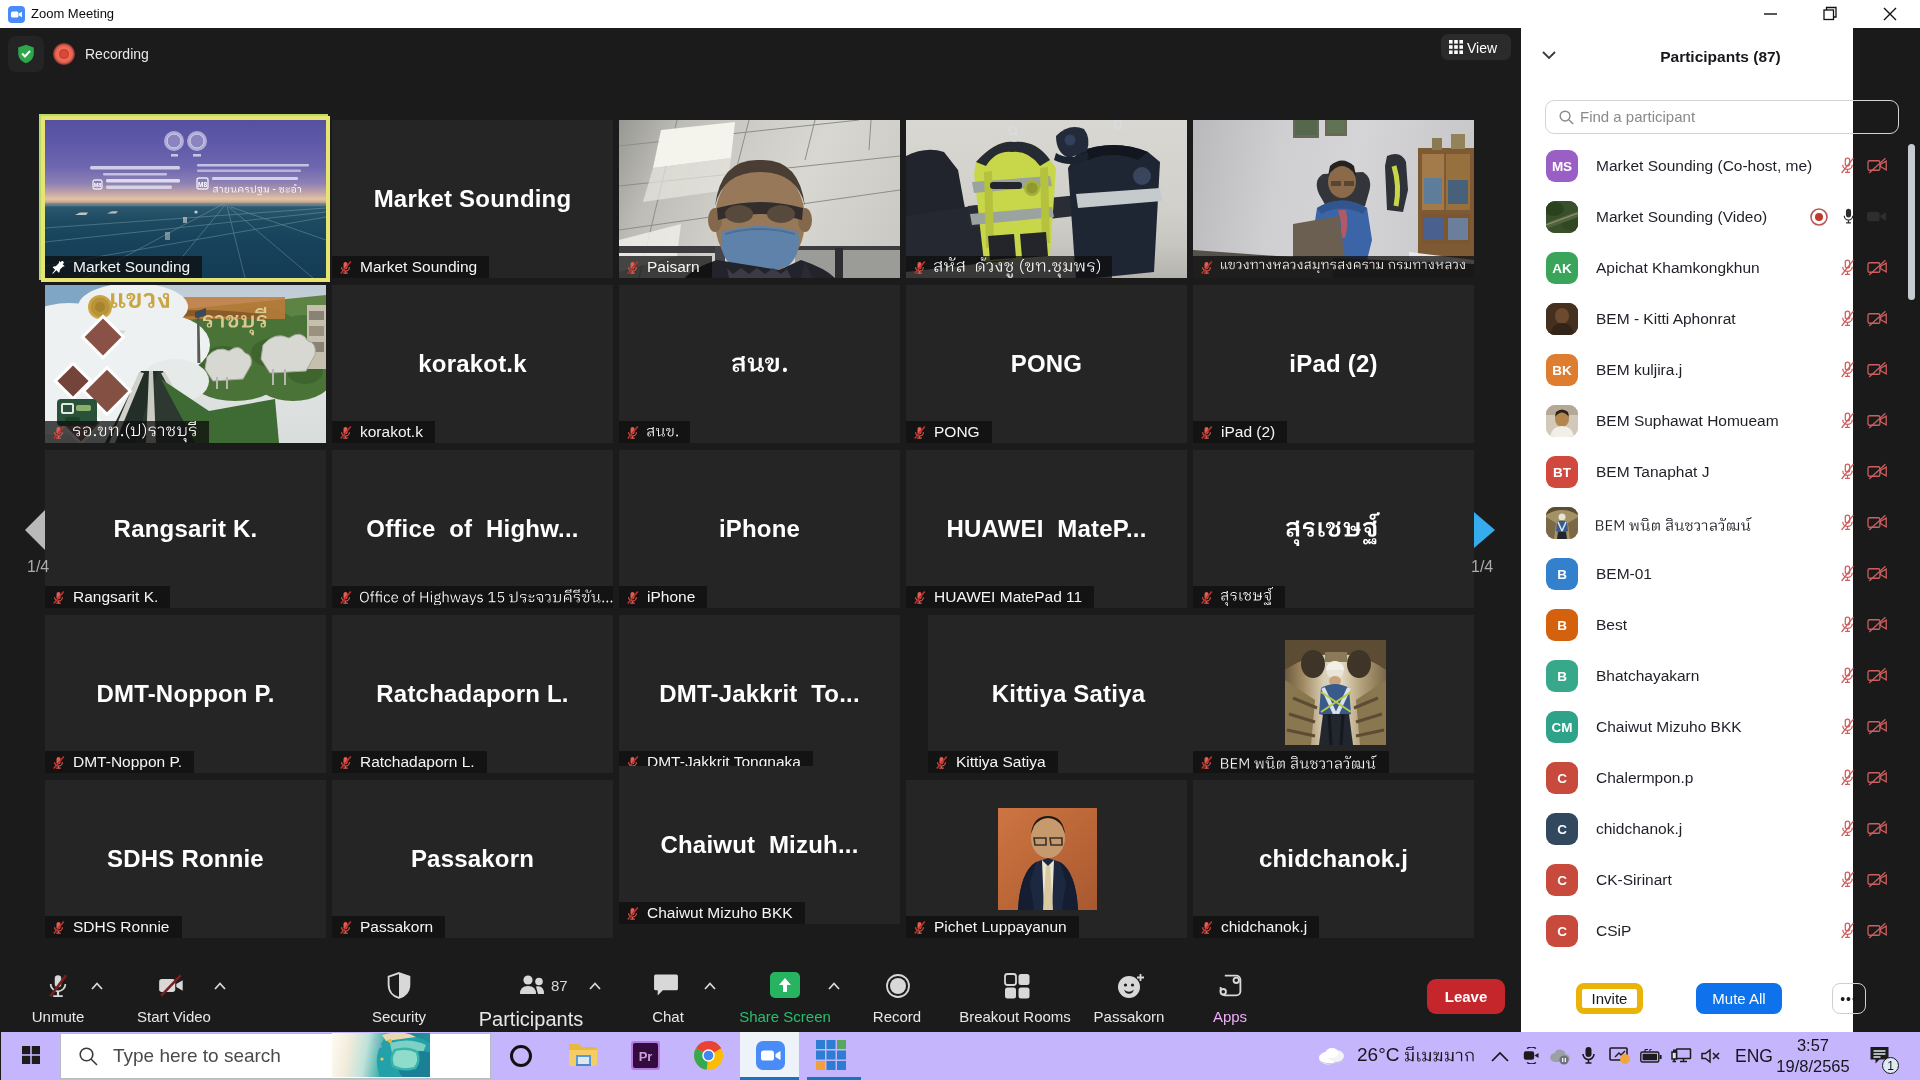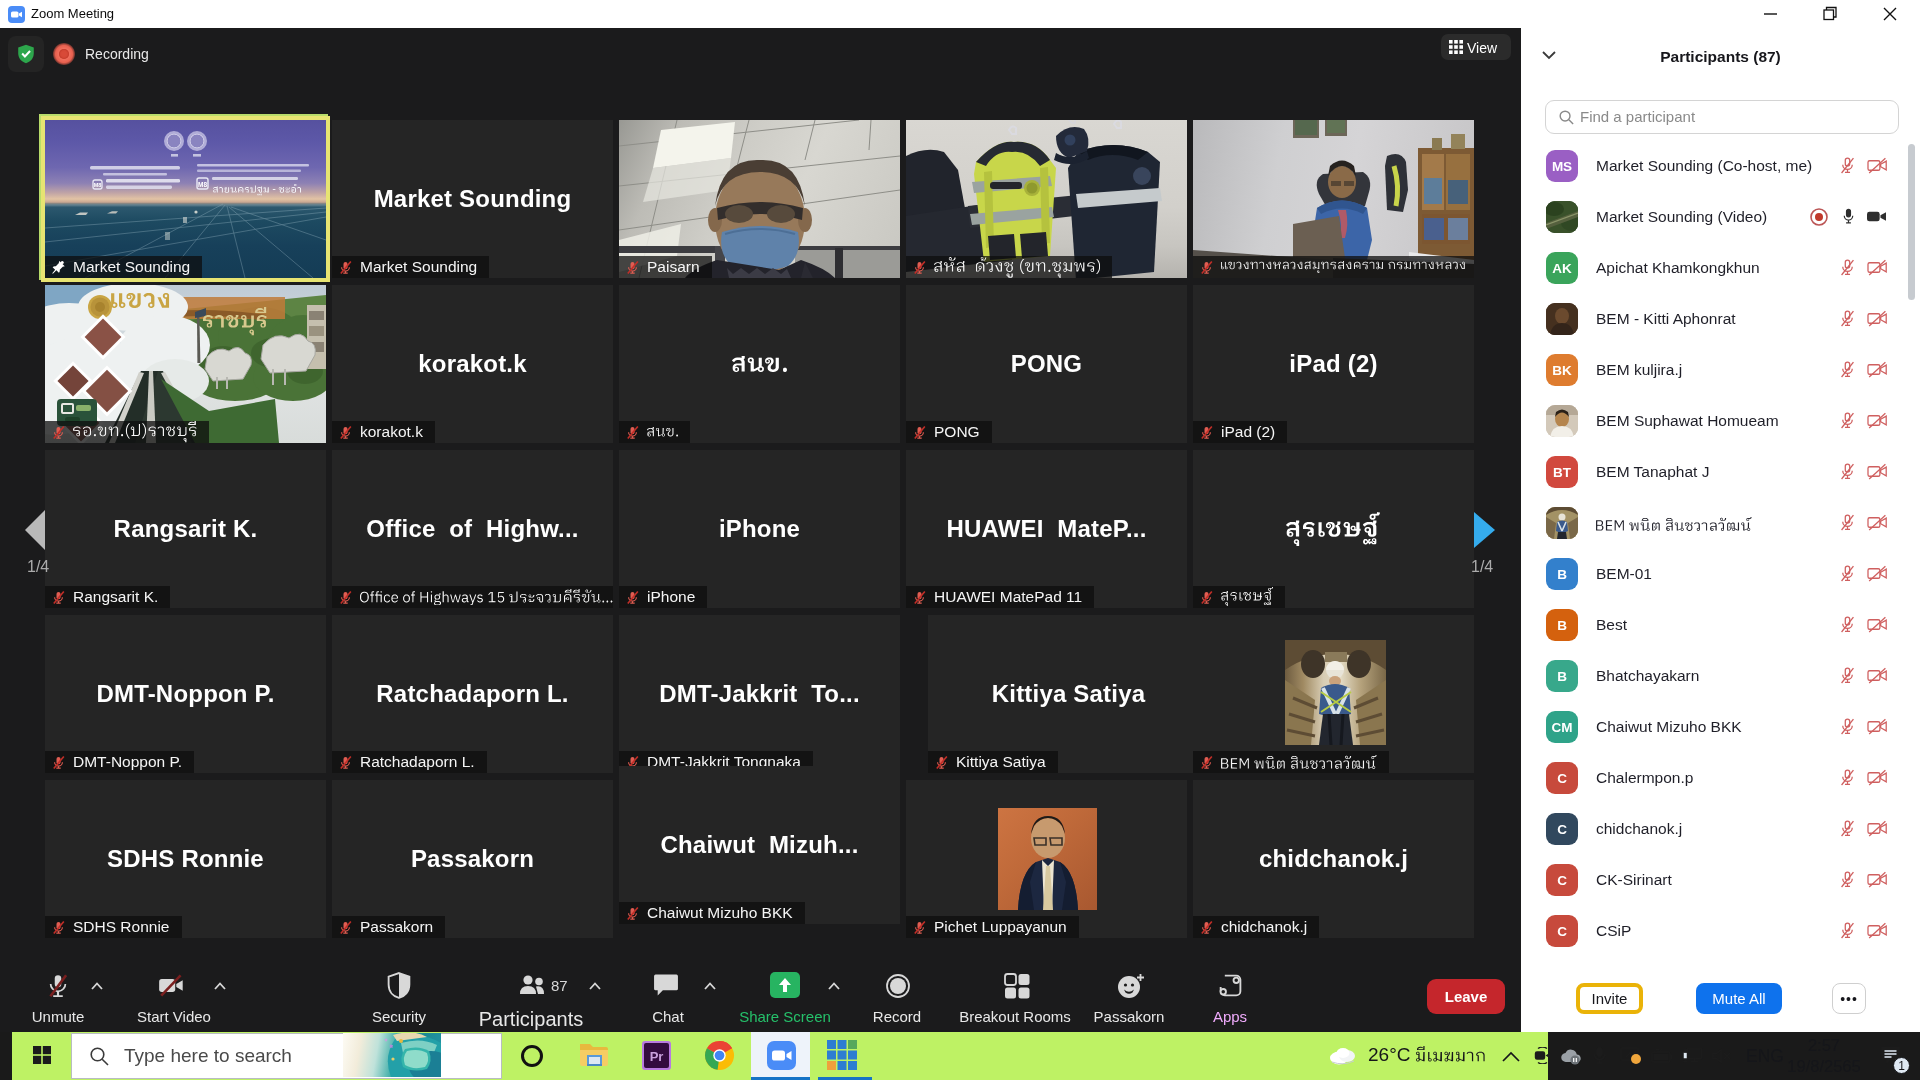--- a/index.html
+++ b/index.html
@@ -1,21 +1,21 @@
 <!DOCTYPE html>
 <html><head><meta charset="utf-8"><style>
 *{margin:0;padding:0;box-sizing:border-box}
 html,body{width:1920px;height:1080px;overflow:hidden;background:#1a1a1a;
  font-family:"Liberation Sans",sans-serif;-webkit-font-smoothing:antialiased}
 .abs{position:absolute}
 #titlebar{position:absolute;left:0;top:0;width:1920px;height:28px;background:#fff}
 #titlebar .tname{position:absolute;left:31px;top:6px;font-size:13px;color:#0b0b0b}
 #main{position:absolute;left:0;top:28px;width:1521px;height:1004px;background:#1b1b1c}
-#sidebar{position:absolute;left:1521px;top:28px;width:399px;height:1004px;background:#fff}
-#taskbar{position:absolute;left:12px;top:1032px;width:1536px;height:48px;background:#bef264}
+#sidebar{position:absolute;left:1521px;top:28px;width:332px;height:1004px;background:#fff}
+#taskbar{position:absolute;left:1px;top:1032px;width:1920px;height:48px;background:#c4b5fd}
 .tile{position:absolute;width:281px;height:158px;background:#252525;overflow:hidden}
 .cn{position:absolute;left:0;top:0;width:100%;height:100%;display:flex;align-items:center;
  justify-content:center;color:#fff;font-weight:bold;font-size:24px;letter-spacing:.2px;white-space:pre}
 .lb{position:absolute;left:0;bottom:0;height:22px;background:rgba(13,13,13,.75);display:flex;
  align-items:center;padding:0 12px 0 6px;gap:7px;font-size:15.5px;color:#f5f5f5;white-space:pre;max-width:100%}
 .lb svg{flex:0 0 auto}
 .rowname{font-size:15.5px;color:#1f1f28}
 </style></head><body>
 <div id="main"></div>
 <div class="tile" style="left:45px;top:120px;box-shadow:0 0 0 4px #e7e472, -2px -2px 0 4px #b8dc6a;">
@@ -697,21 +697,21 @@
       <path d="M2 2 L8 8 L14 2" stroke="#3a3a3a" stroke-width="1.8" fill="none"></path>
     </svg>
 <div class="abs" style="left:0;top:20px;width:399px;text-align:center;font-size:15.5px;font-weight:bold;color:#17171c">Participants (87)</div>
 <div class="abs" style="left:24px;top:72px;width:354px;height:34px;border:1px solid #d4d4d4;border-radius:9px"></div>
 <svg class="abs" style="left:37px;top:81px" width="17" height="17" viewBox="0 0 18 18">
       <circle cx="7.5" cy="7.5" r="5.2" fill="none" stroke="#8a8a8a" stroke-width="1.5"></circle>
       <path d="M11.5 11.5 L16 16" stroke="#8a8a8a" stroke-width="1.5"></path>
     </svg>
 <div class="abs" style="left:59px;top:80px;font-size:15px;color:#8a8a8a">Find a participant</div>
 <div class="abs" style="left:387px;top:116px;width:7px;height:156px;border-radius:4px;background:#c7cbd0"></div>
-<div class="abs" style="left:55px;top:955px;width:67px;height:31px;border:4px solid #eab308;border-radius:8px;display:flex;align-items:center;justify-content:center;font-size:15px;color:#17171c">Invite</div>
+<div class="abs" style="left:55px;top:955px;width:67px;height:31px;border:6px solid #eab308;border-radius:8px;display:flex;align-items:center;justify-content:center;font-size:15px;color:#17171c">Invite</div>
 <div class="abs" style="left:175px;top:955px;width:86px;height:31px;background:#0e72ed;border-radius:8px;display:flex;align-items:center;justify-content:center;font-size:15px;color:#fff">Mute All</div>
 <div class="abs" style="left:311px;top:955px;width:34px;height:31px;border:1px solid #cfcfcf;border-radius:8px;display:flex;align-items:center;justify-content:center;color:#17171c;font-size:14px;letter-spacing:1px">•••</div>
 </div>
 <div class="abs" style="left:1546px;top:166px;width:370px;height:0">
     <div class="abs" style="left:0;top:-16px;width:32px;height:32px">
       <div class="abs" style="left:0;top:0;width:32px;height:32px;border-radius:9px;background:#9a5fc4;display:flex;align-items:center;justify-content:center;color:#fff;font-size:13.5px;font-weight:bold">MS</div>
     </div>
     <div class="abs" style="left:50px;top:-9px;white-space:nowrap" class2="rowname"><span class="rowname">Market Sounding (Co-host, me)</span></div>
     <div class="abs" style="left:292px;top:-10px"><svg width="19" height="19" viewBox="0 0 24 24">
         <g fill="none" stroke="#cf5f5f" stroke-width="1.6">
@@ -1180,21 +1180,21 @@
           <rect x="1" y="4" width="4.5" height="7" fill="#dfe9f3" stroke="#1c1c1c"></rect>
           <path d="M3.2 11 v2.5 M1.5 13.5 h3.5"></path>
         </g>
         <rect x="2" y="1.5" width="3" height="3" fill="#1c1c1c"></rect>
       </svg></div>
 <div class="abs" style="left:1700px;top:16px"><svg width="20" height="16" viewBox="0 0 20 16">
         <path d="M1 5.5 h3.5 L9 2 v12 L4.5 10.5 H1z" fill="none" stroke="#1c1c1c" stroke-width="1.5"></path>
         <path d="M12 5 l6 6 M18 5 l-6 6" stroke="#1c1c1c" stroke-width="1.6"></path>
       </svg></div>
 <div class="abs" style="left:1734px;top:14px;font-size:17.5px;color:#15161a">ENG</div>
-<div class="abs" style="left:1772px;top:4px;width:80px;text-align:center;font-size:16.5px;color:#15161a">2:57</div>
+<div class="abs" style="left:1772px;top:4px;width:80px;text-align:center;font-size:16.5px;color:#15161a">3:57</div>
 <div class="abs" style="left:1772px;top:25px;width:80px;text-align:center;font-size:16.5px;color:#15161a">19/8/2565</div>
 <div class="abs" style="left:1868px;top:14px"><svg width="21" height="19" viewBox="0 0 21 19">
         <path d="M1.5 1 h18 v12.5 h-9 l-4 4 v-4 h-5z" fill="#1c1c1c"></path>
         <path d="M4.5 5 h12 M4.5 8 h12 M4.5 11 h7" stroke="#dfe9f3" stroke-width="1.6"></path>
       </svg></div>
 <div class="abs" style="left:1881px;top:25px;width:17px;height:17px;border-radius:50%;background:#dfe9f3;border:1.4px solid #15161a;display:flex;align-items:center;justify-content:center;font-size:12px;color:#15161a">1</div>
 </div>
 <div id="titlebar">
 <svg class="abs" style="left:8px;top:6px" width="17" height="17" viewBox="0 0 17 17">
 <rect width="17" height="17" rx="4" fill="#4a8cf7"></rect>

